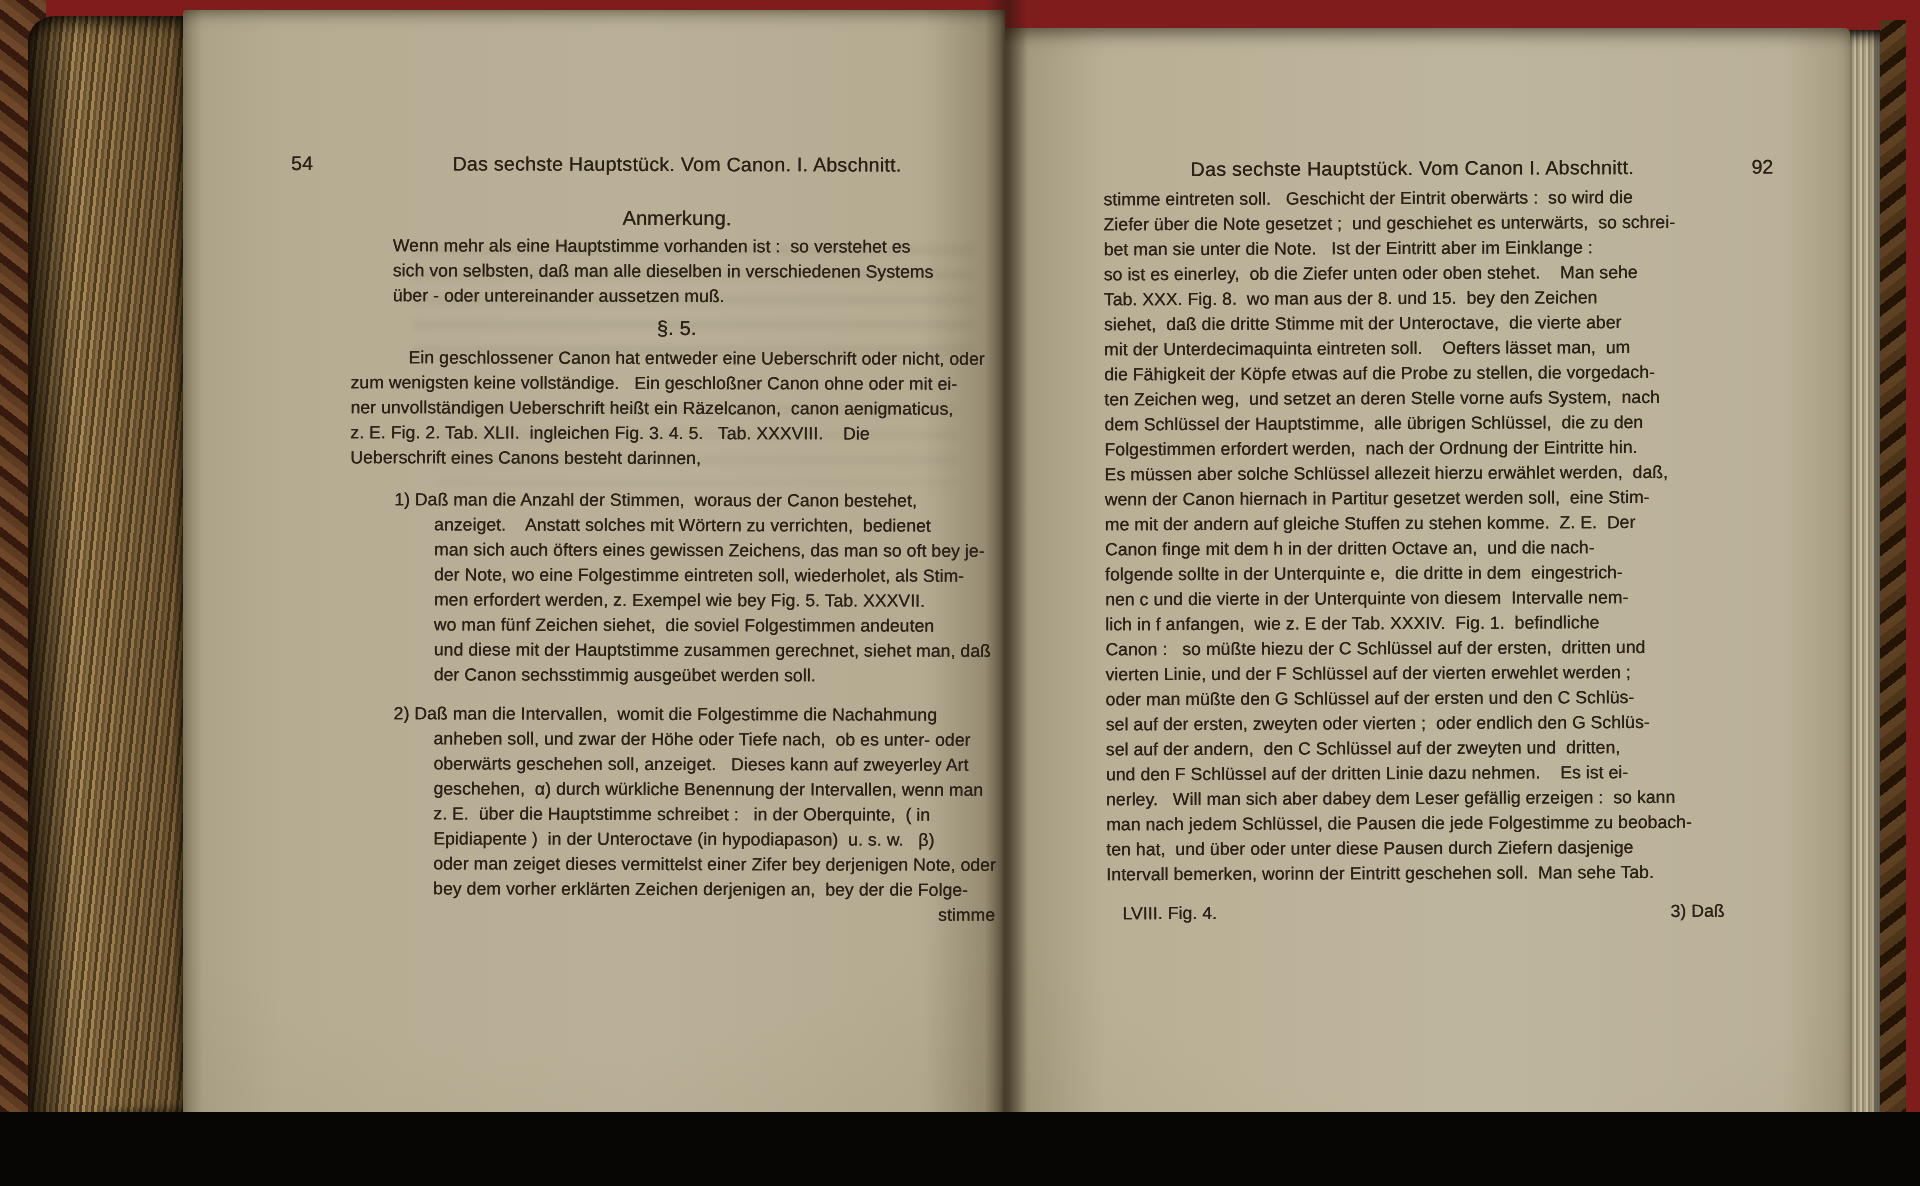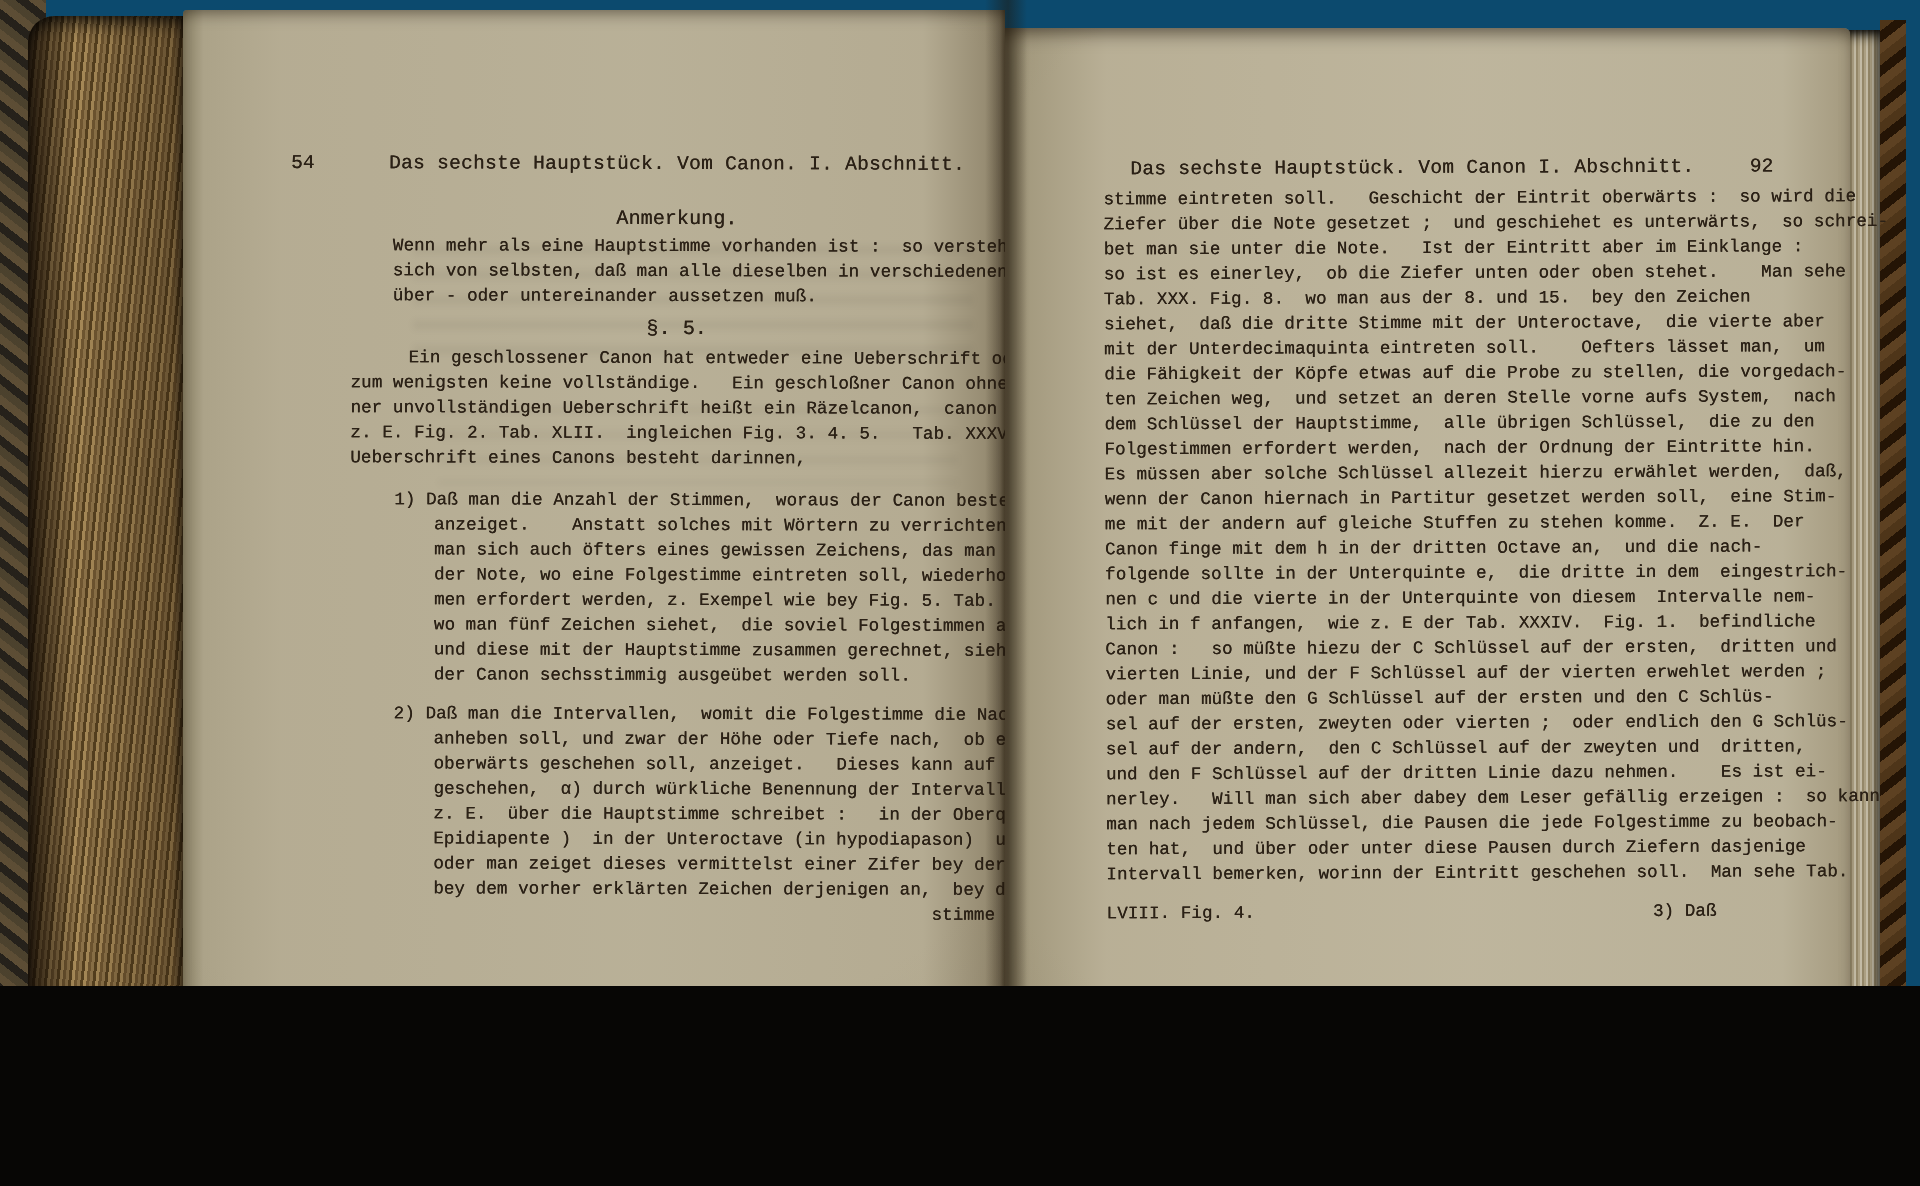--- a/index.html
+++ b/index.html
@@ -1,17 +1,17 @@
 <!DOCTYPE html>
 <html><head>
 <meta charset="utf-8">
 <style>
   html,body{margin:0;padding:0;background:#070605;}
-  #photo{position:relative;width:1920px;height:986px;background:#0c4a6e;overflow:hidden;
-         font-family:Liberation Mono, monospace;color:#2b2116;}
+  #photo{position:relative;width:1920px;height:1112px;background:#7f1d1d;overflow:hidden;
+         font-family:Liberation Sans, sans-serif;color:#2b2116;}
 
   
   .fore-edge-left{position:absolute;left:28px;top:16px;width:158px;height:1170px;
     border-radius:26px 0 0 18px;
     background:
       linear-gradient(to right, rgba(20,12,5,.85), rgba(20,12,5,0) 30%, rgba(40,26,10,.35) 92%, rgba(15,8,2,.7)),
       repeating-linear-gradient(96deg,#a78a58 0 3px,#6f5631 3px 6px,#8d7349 6px 9px,#55401f 9px 12px);
     box-shadow:inset 0 14px 20px -10px #000, inset 0 -18px 24px -12px #000;}
   .cover-strip-left{position:absolute;left:0;top:0;width:46px;height:1186px;
     background:repeating-linear-gradient(38deg,#574022 0 8px,#2a1a0c 8px 16px,#6b4e2b 16px 24px);
@@ -55,22 +55,22 @@
   .running-header{position:absolute;width:100%;text-align:center;font-size:19.5px;
     letter-spacing:.3px;white-space:nowrap;}
   .pagenum{position:absolute;font-size:19.5px;}
   .heading-center{position:absolute;width:100%;text-align:center;font-size:20px;}
   .lines{position:absolute;white-space:pre;}
   .indent-first{text-indent:58px;}
   .hang{text-indent:-40px;padding-left:40px;}
   .note-block{left:42px;}
   .catchword{position:absolute;right:6px;text-align:right;}
   .footer-row{position:absolute;width:100%;}
-  .footer-sig{position:absolute;left:0;}
-  .footer-catch{position:absolute;right:8px;margin-left:20px;}
+  .footer-sig{position:absolute;left:16px;}
+  .footer-catch{position:absolute;right:0;margin-left:20px;}
 </style>
 </head>
 <body>
 
 <div id="photo">
 
   <div class="cover-strip-left"></div>
   <div class="fore-edge-left"></div>
   <div class="fore-edge-bottom"></div>
   <div class="edge-right"></div>

